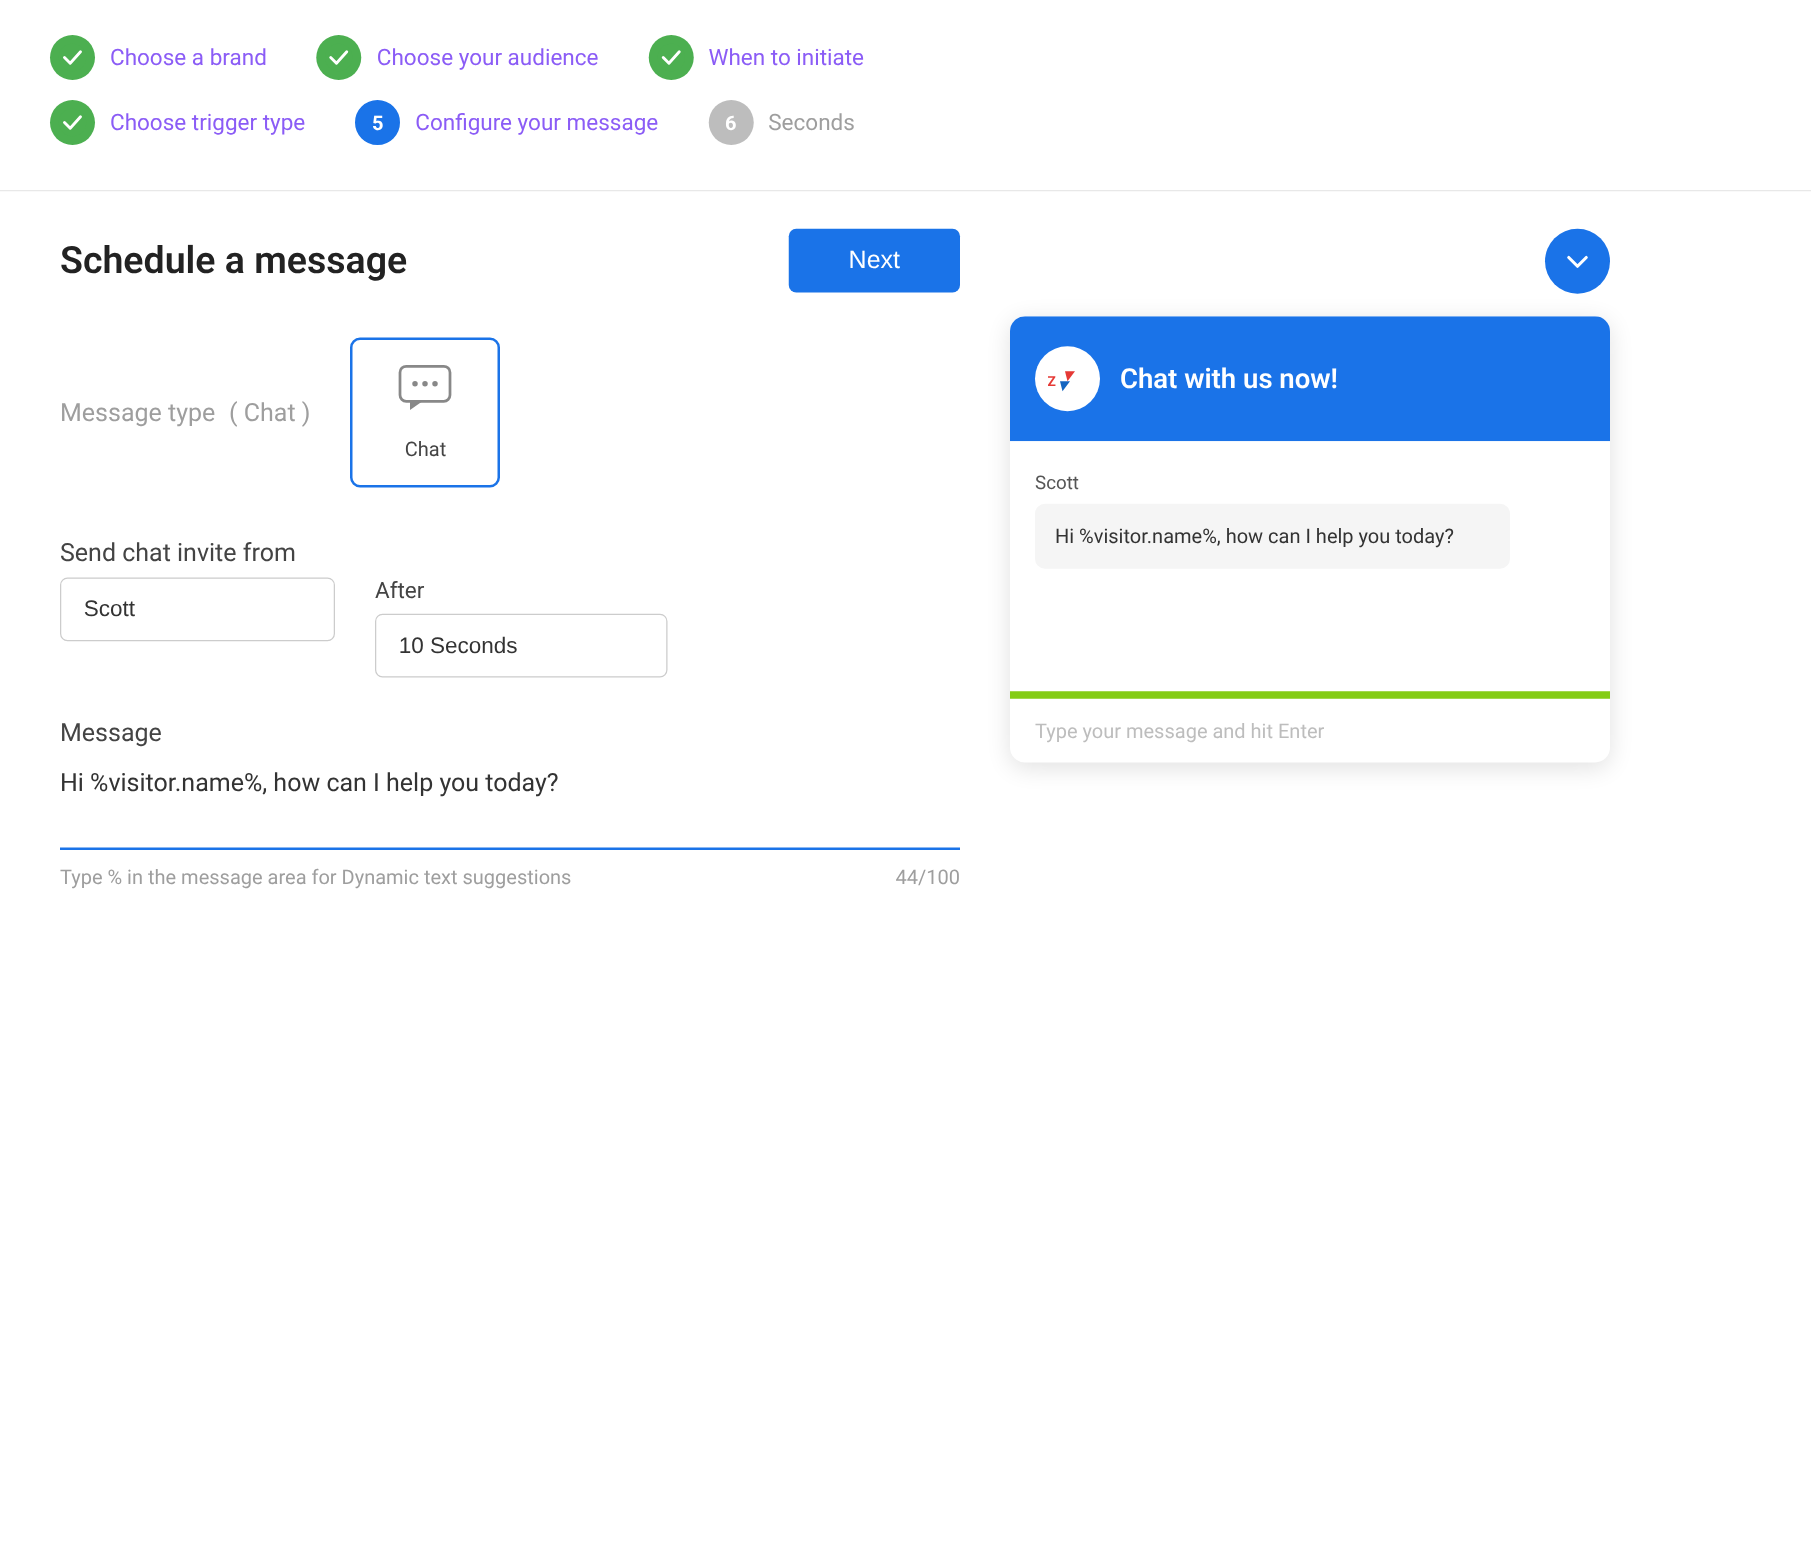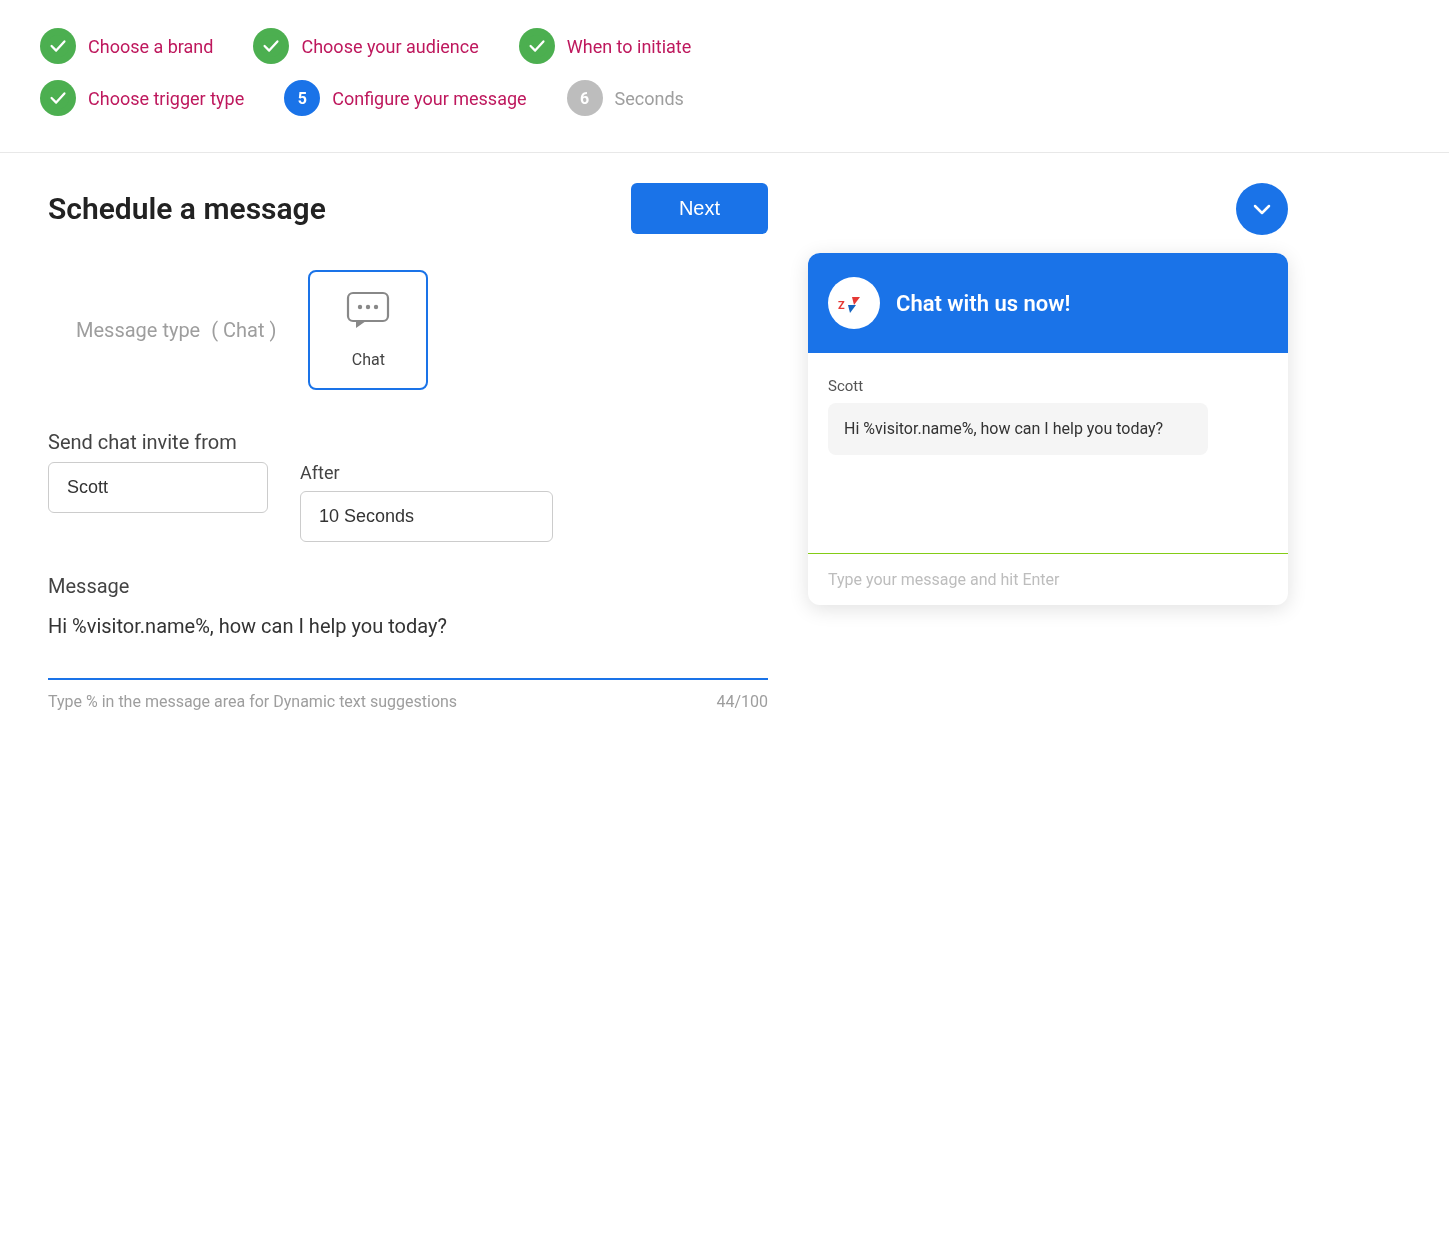--- a/index.html
+++ b/index.html
@@ -47,21 +47,21 @@
       background: #1a73e8;
       color: #fff;
       border: 2px solid #1a73e8;
     }
     .step-icon.pending {
       background: #bdbdbd;
       color: #fff;
     }
     .step-label {
       font-size: 18px;
-      color: #be185d;
+      color: #8b5cf6;
     }
     .step-label.pending {
       color: #9e9e9e;
     }
 
     
     .main-content {
       display: flex;
       padding: 30px 48px;
       gap: 40px;
@@ -101,21 +101,20 @@
     .message-type-row {
       display: flex;
       align-items: center;
       gap: 32px;
       margin-bottom: 40px;
     }
 
     .message-type-label {
       font-size: 20px;
       color: #444;
-      margin-left: 28px;
     }
     .message-type-label span {
       color: #9e9e9e;
     }
 
     .chat-card {
       border: 2px solid #1a73e8;
       border-radius: 8px;
       width: 120px;
       height: 120px;
@@ -174,21 +173,21 @@
       font-size: 18px;
       color: #333;
       background: #fff;
       outline: none;
     }
 
     .sender-input {
       width: 220px;
     }
     .delay-input {
-      width: 253px;
+      width: 234px;
     }
 
     
     .message-section {
       margin-bottom: 20px;
     }
 
     .message-label {
       font-size: 20px;
       color: #444;
@@ -303,21 +302,21 @@
       border-radius: 8px;
       padding: 14px 16px;
       font-size: 16px;
       color: #333;
       line-height: 1.5;
       max-width: 380px;
       margin-bottom: 24px;
     }
 
     .chat-input-area {
-      border-top: 1px solid #84cc16;
+      border-top: 6px solid #84cc16;
       padding: 16px 20px;
     }
 
     .chat-input-placeholder {
       font-size: 16px;
       color: #bdbdbd;
     }
 
     
     .checkmark-svg {

